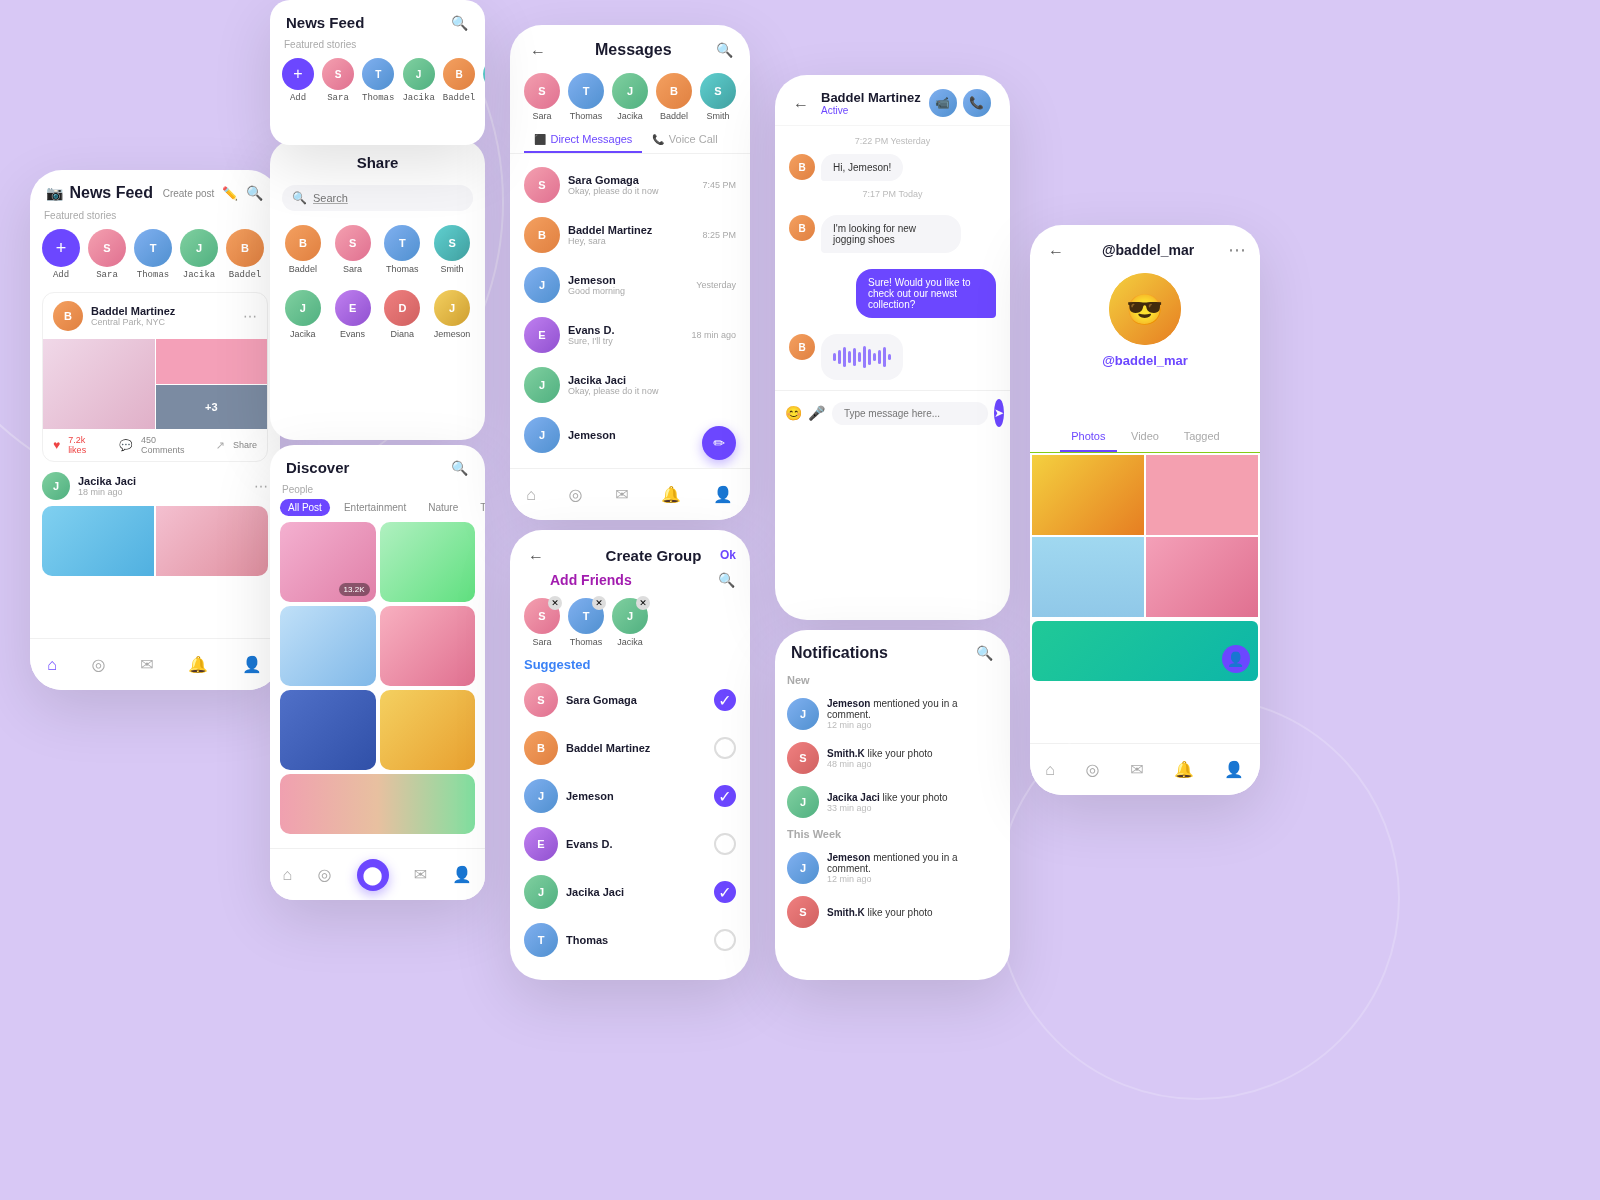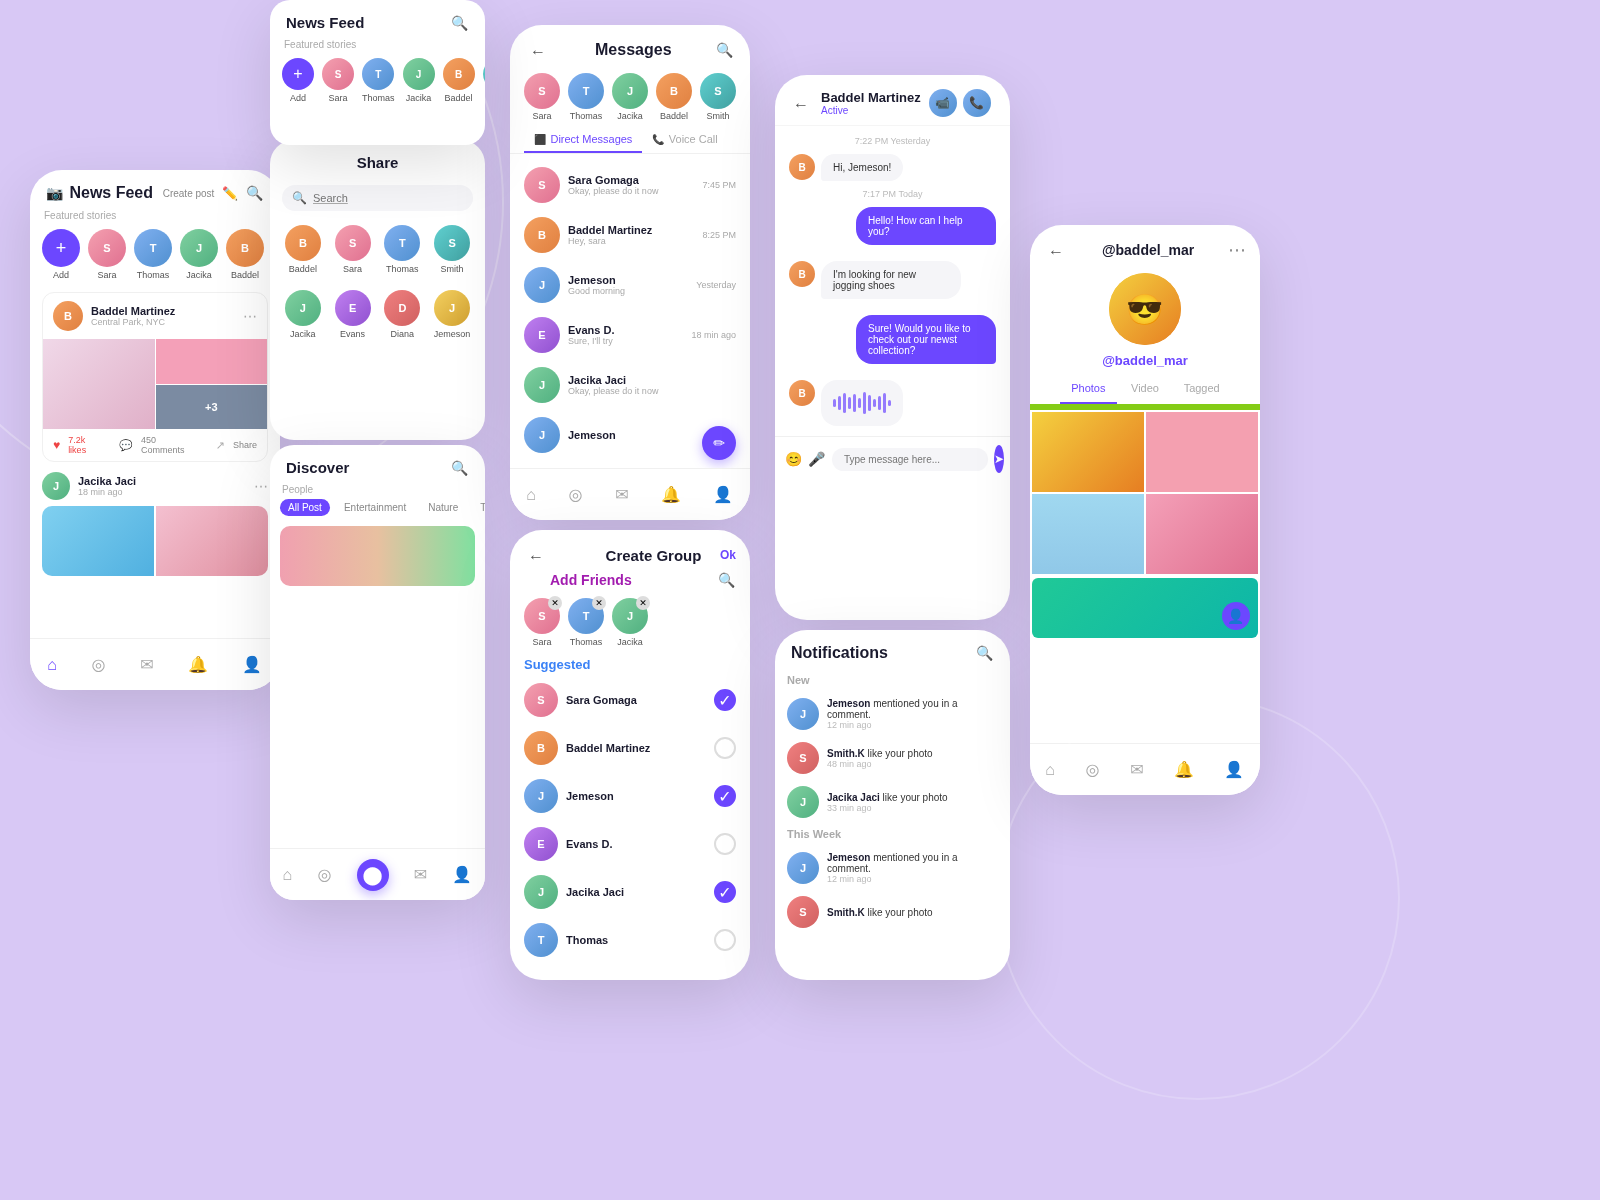--- a/index.html
+++ b/index.html
@@ -107,20 +107,21 @@
       gap: 3px;
       flex-shrink: 0;
     }
     .story-avatar {
       width: 38px; height: 38px;
       border-radius: 50%;
     }
     .story-label {
       font-size: 9px;
       color: #555;
+      font-family: Liberation Mono, monospace;
     }
     .add-story-btn {
       width: 38px; height: 38px;
       border-radius: 50%;
       background: #6c47ff;
       display: flex; align-items: center; justify-content: center;
       color: #fff;
       font-size: 18px;
       font-weight: 300;
     }
@@ -396,21 +397,22 @@
       display: flex;
       flex-direction: column;
       align-items: center;
       gap: 2px;
     }
     .profile-stat-num { font-size: 14px; font-weight: 700; color: #1a1a2e; }
     .profile-stat-label { font-size: 9px; color: #aaa; }
     .profile-tabs {
       display: flex;
       padding: 0 30px;
-      border-bottom: 6px solid #84cc16;
+      border-bottom: 1px solid #84cc16;
+      margin-top: 48px;
     }
     .profile-tab {
       flex: 1;
       text-align: center;
       padding: 8px;
       font-size: 11px;
       color: #aaa;
       cursor: pointer;
     }
     .profile-tab.active {
@@ -701,20 +703,41 @@
   <div style="font-size:10px;color:#aaa;padding:0 12px 4px;">People</div>
 
   <div class="disc-cats">
     <span class="disc-cat active">All Post</span>
     <span class="disc-cat">Entertainment</span>
     <span class="disc-cat">Nature</span>
     <span class="disc-cat">Travel</span>
 
   </div>
 
+  <div class="disc-grid">
+    <div class="disc-img">
+      <div class="disc-img-bg" style="background:linear-gradient(135deg,#f4b0d0,#e080a8);height:80px;"></div>
+      <div class="disc-badge">13.2K</div>
+    </div>
+    <div class="disc-img">
+      <div class="disc-img-bg green" style="height:80px;background:linear-gradient(135deg,#b0f0c0,#60e080);"></div>
+    </div>
+    <div class="disc-img">
+      <div class="disc-img-bg" style="height:80px;background:linear-gradient(135deg,#c0e0f8,#80b8e8);"></div>
+    </div>
+    <div class="disc-img">
+      <div class="disc-img-bg pink" style="height:80px;background:linear-gradient(135deg,#f8b0c0,#e07090);"></div>
+    </div>
+    <div class="disc-img">
+      <div style="height:80px;background:linear-gradient(135deg,#5070c8,#3050a8);"></div>
+    </div>
+    <div class="disc-img">
+      <div style="height:80px;background:linear-gradient(135deg,#f4d060,#e8a030);"></div>
+    </div>
+  </div>
 
   <div style="margin:4px 10px;border-radius:10px;overflow:hidden;height:60px;background:linear-gradient(90deg,#f0a0b0,#e8c0a0,#80e0a0);"></div>
 
   <div class="bottom-nav">
     <span class="bottom-nav-icon">⌂</span>
     <span class="bottom-nav-icon">◎</span>
     <div class="fab" style="position:relative;width:32px;height:32px;">
       <span style="font-size:18px;">⬤</span>
     </div>
     <span class="bottom-nav-icon">✉</span>
@@ -903,23 +926,20 @@
   <div style="flex:1;padding:6px 0;overflow:hidden;">
     <div style="text-align:center;font-size:9px;color:#bbb;padding:4px;">7:22 PM Yesterday</div>
 
     <div class="chat-msg-row">
       <div class="avatar-circle av-orange" style="width:26px;height:26px;font-size:10px;flex-shrink:0;">B</div>
       <div class="chat-bubble incoming">Hi, Jemeson!</div>
     </div>
 
     <div style="text-align:center;font-size:9px;color:#bbb;padding:4px;">7:17 PM Today</div>
 
-    <div class="chat-msg-row" style="flex-direction:row-reverse;">
-      <div class="chat-bubble outgoing">Hello! How can I help you?</div>
-    </div>
 
     <div class="chat-msg-row" style="margin-top:8px;">
       <div class="avatar-circle av-orange" style="width:26px;height:26px;font-size:10px;flex-shrink:0;">B</div>
       <div class="chat-bubble incoming">I'm looking for new jogging shoes</div>
     </div>
 
     <div class="chat-msg-row" style="flex-direction:row-reverse;margin-top:8px;">
       <div class="chat-bubble outgoing">Sure! Would you like to check out our newst collection?</div>
     </div>
 

